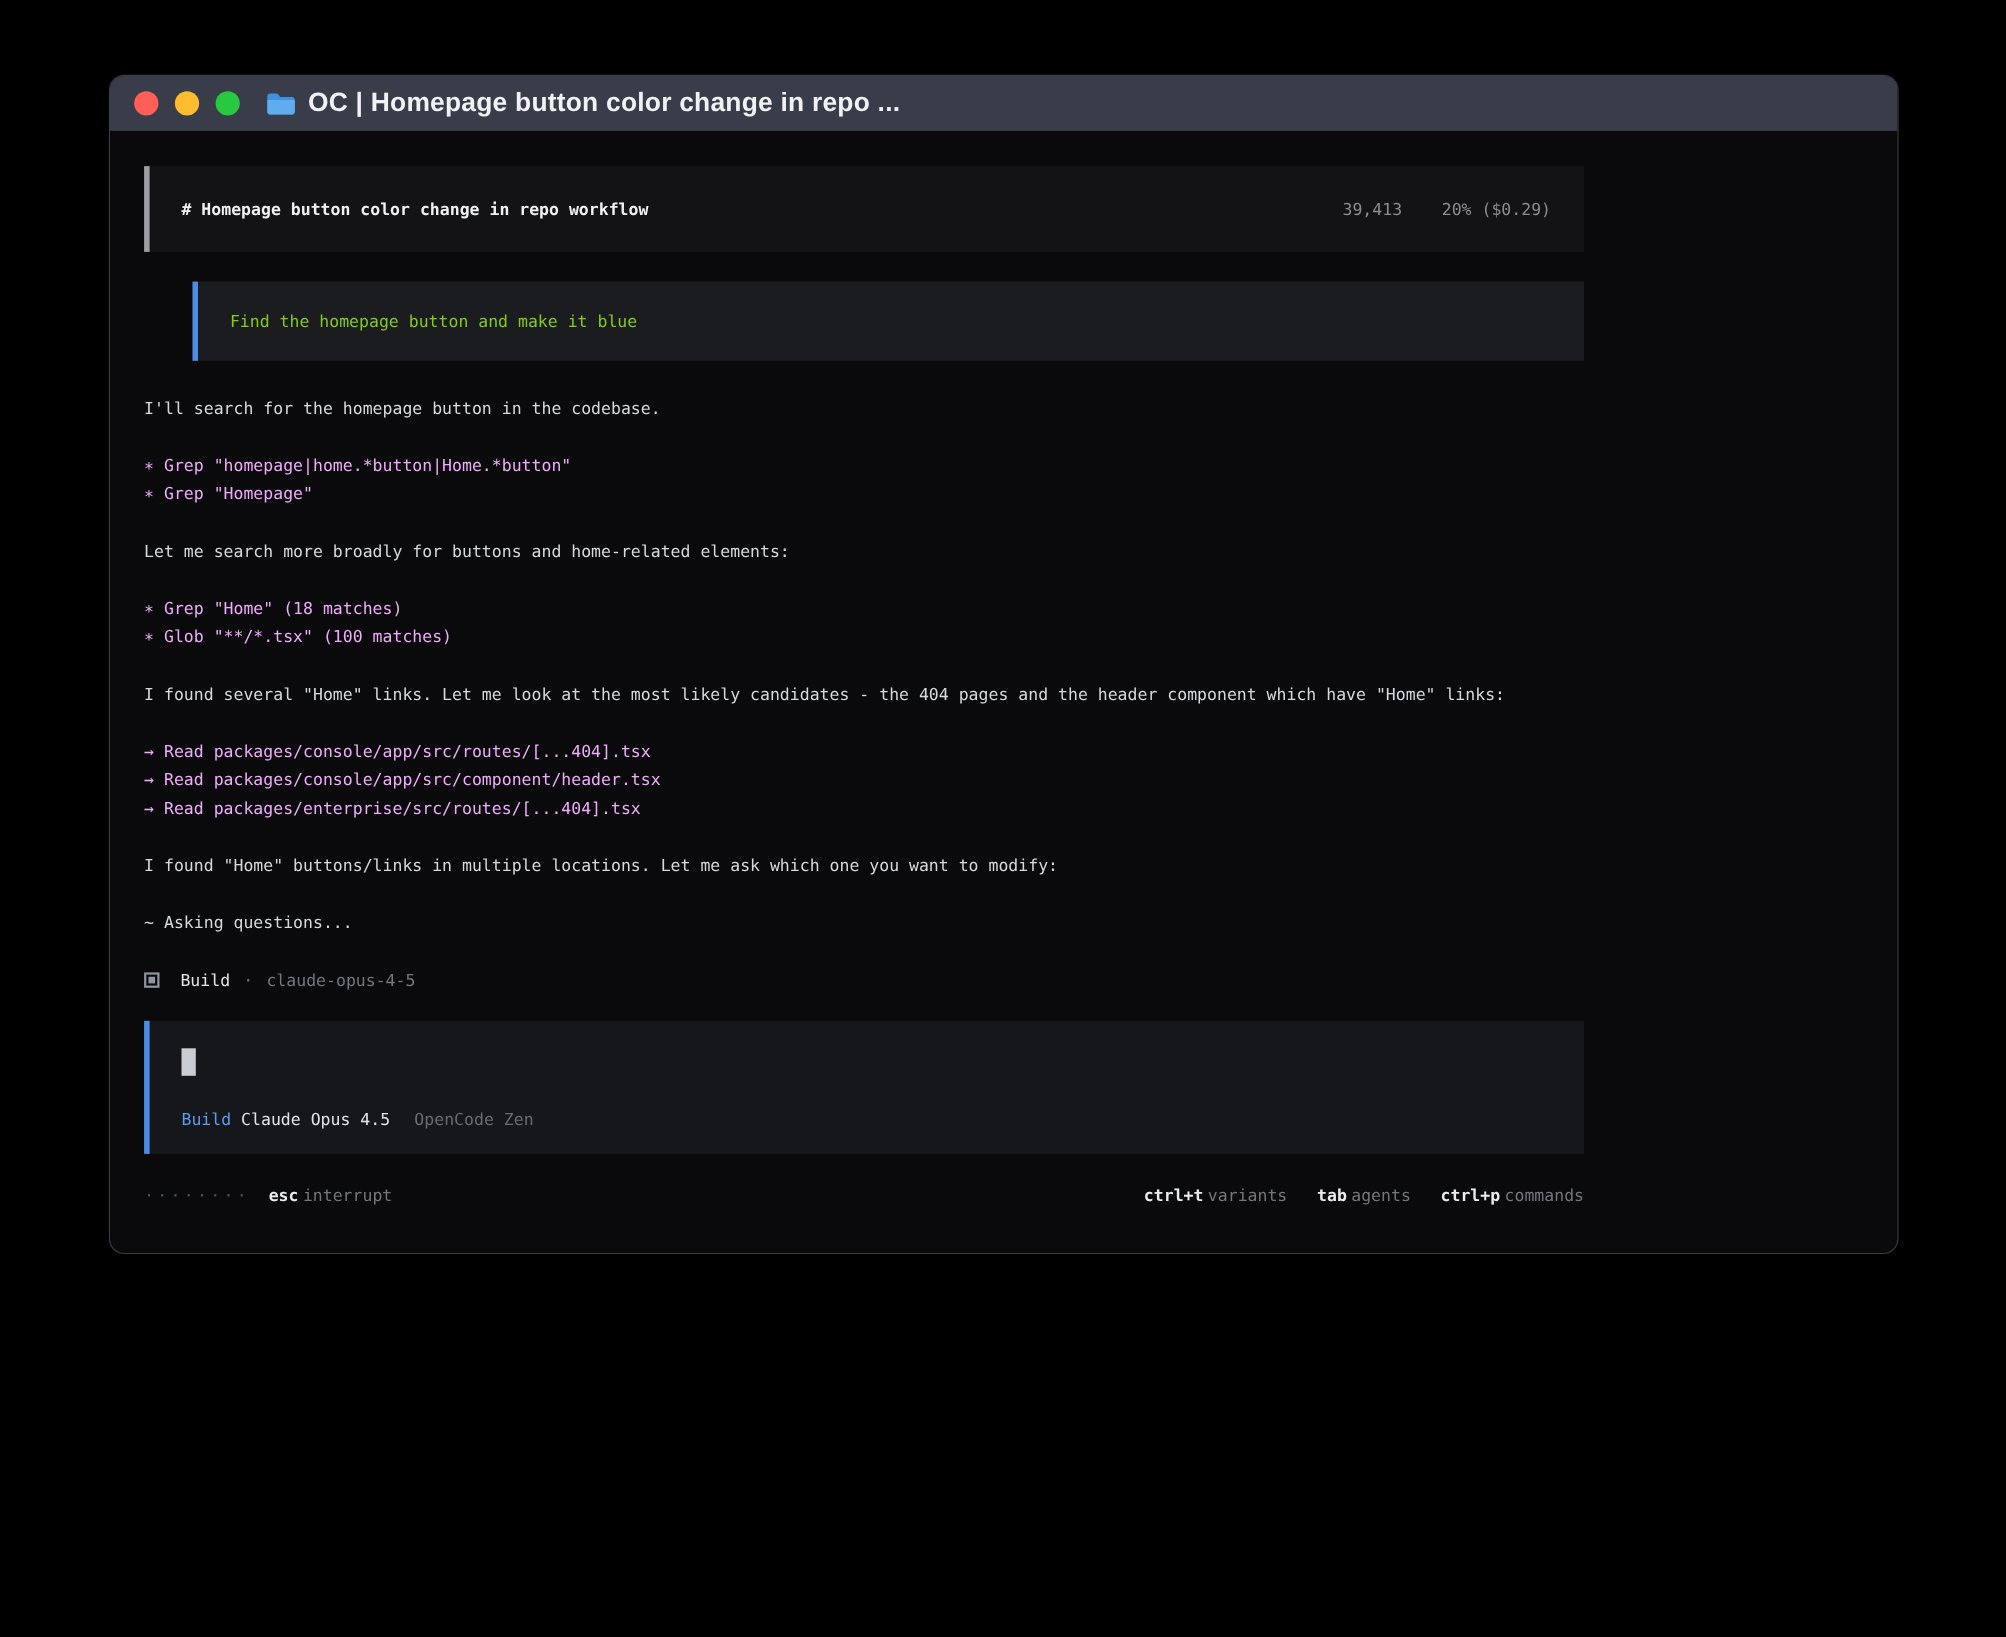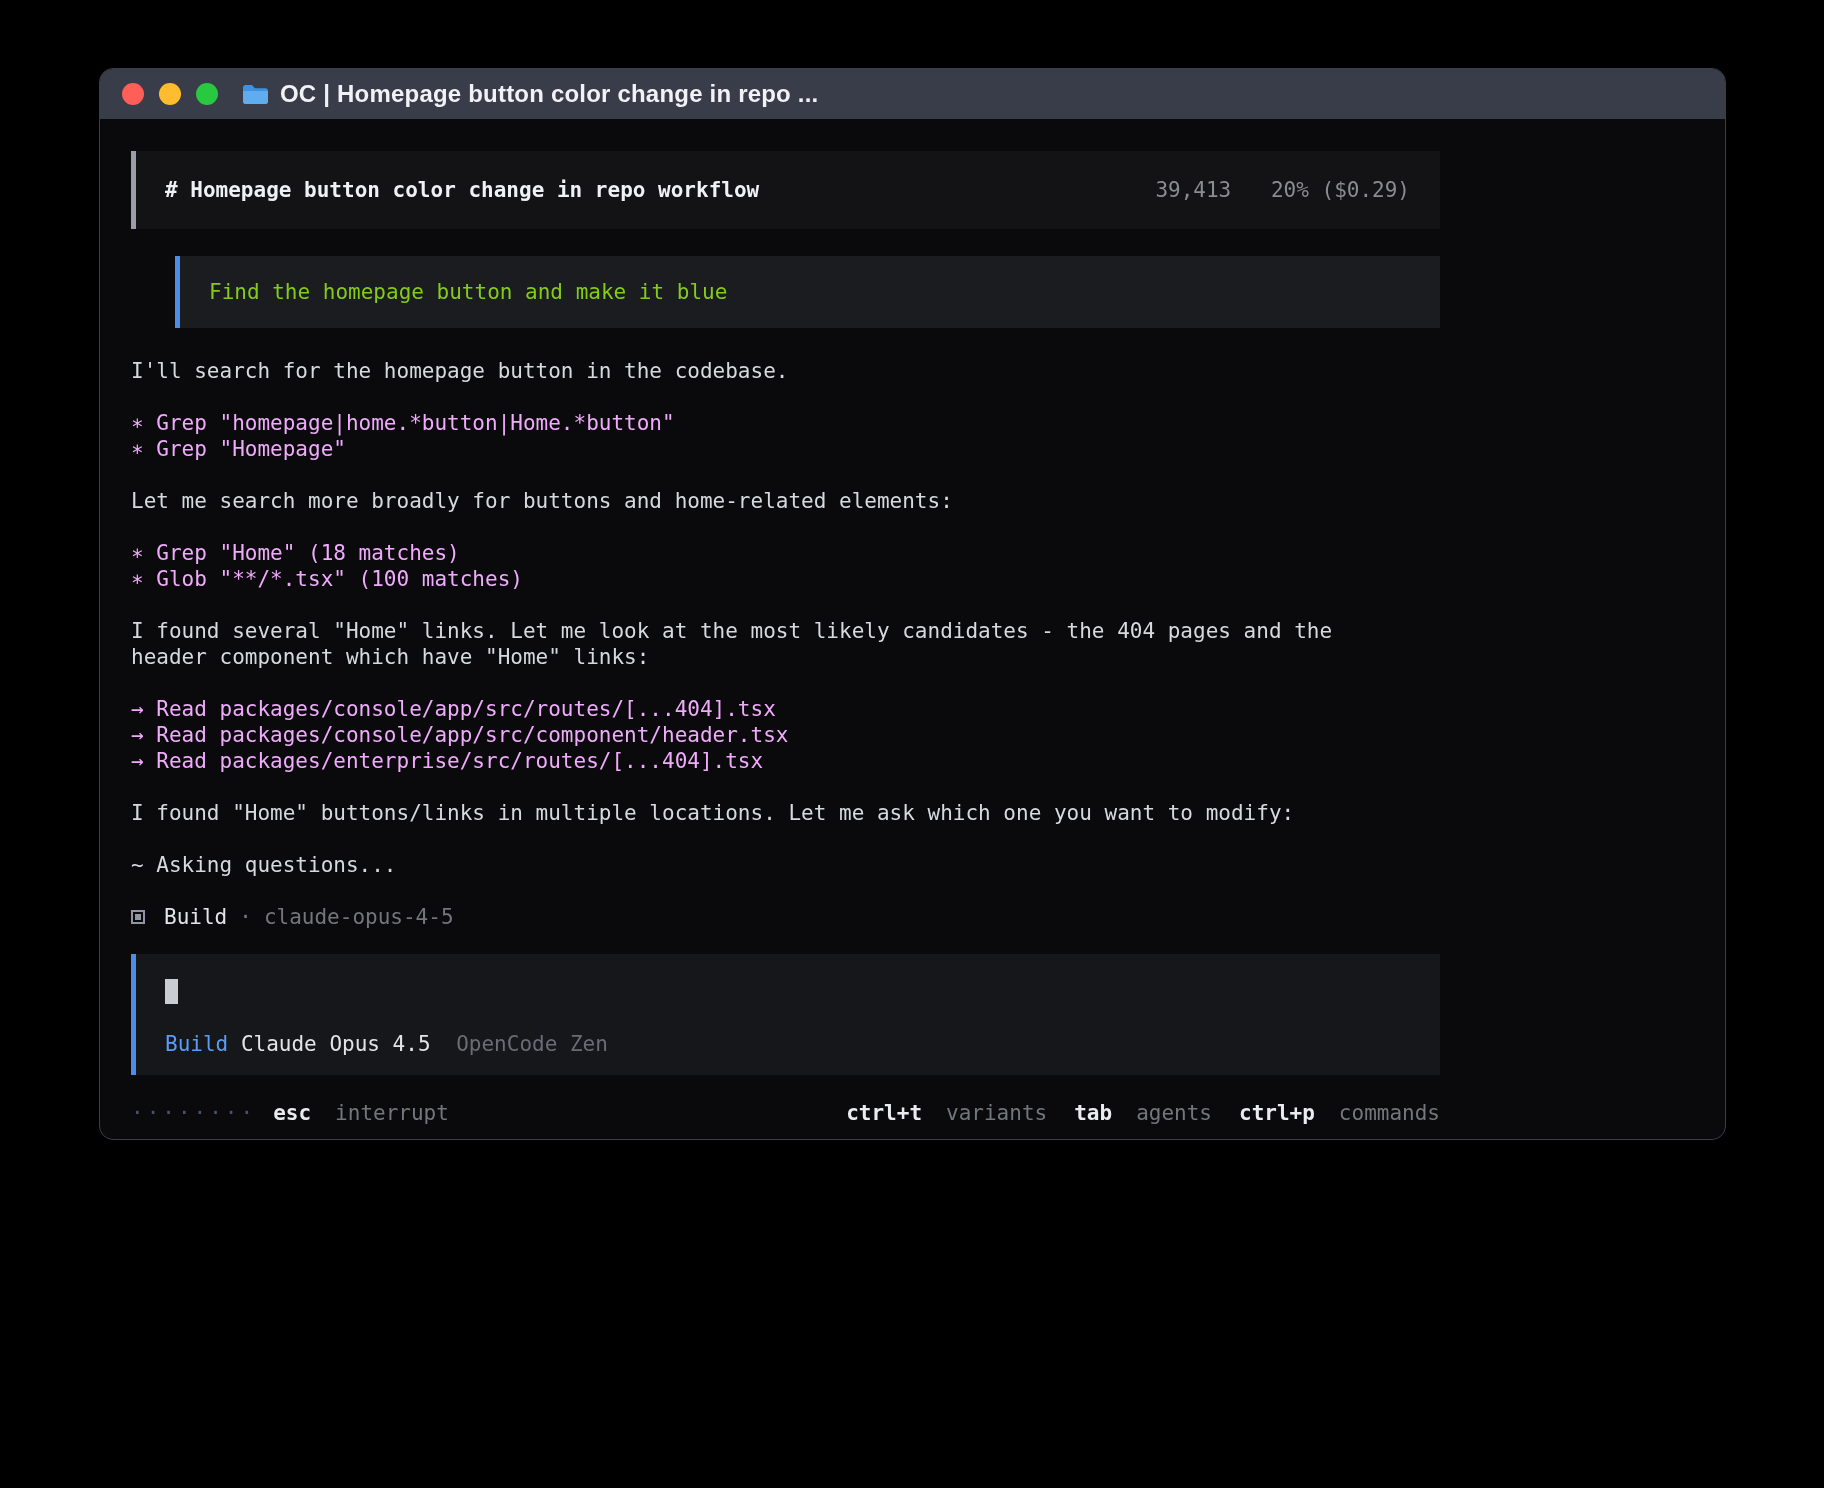--- a/index.html
+++ b/index.html
@@ -35,21 +35,21 @@
     font-size: 24px;
     font-weight: bold;
     letter-spacing: 0.2px;
     white-space: nowrap;
   }
 
   
   .terminal {
     padding: 32px 0 0 31px;
     font-family: "DejaVu Sans Mono", monospace;
-    font-size: 21px;
+    font-size: 15px;
     line-height: 26px;
     color: #d6d9dd;
   }
   .column { width: 1309px; }
 
   .header-block {
     display: flex;
     justify-content: space-between;
     align-items: center;
     background: #131316;
@@ -116,21 +116,21 @@
   .footer {
     display: flex;
     justify-content: space-between;
     align-items: center;
     margin-top: 25px;
   }
   .footer-left { display: flex; align-items: center; gap: 17px; }
   .spinner { color: #46536f; letter-spacing: 3px; white-space: pre; }
   .hint { white-space: nowrap; }
   .key { color: #e9ebef; font-weight: bold; }
-  .hint-label { color: #73767c; margin-left: 24px; }
+  .hint-label { color: #73767c; margin-left: 4px; }
   .hints { display: flex; gap: 27px; }
 </style>
 </head>
 <body>
 
 <div class="window">
 
   <div class="titlebar">
     <div class="traffic">
       <span class="light red"></span>

